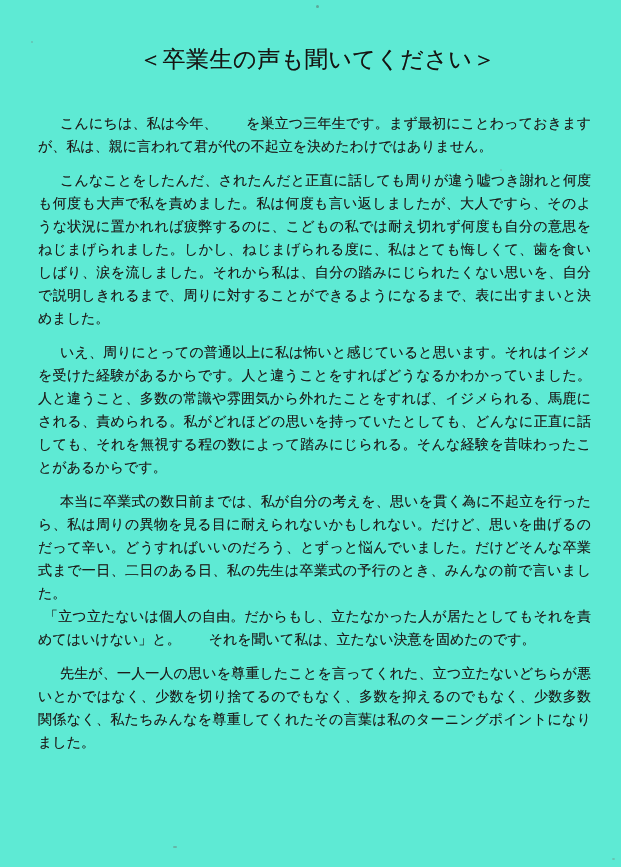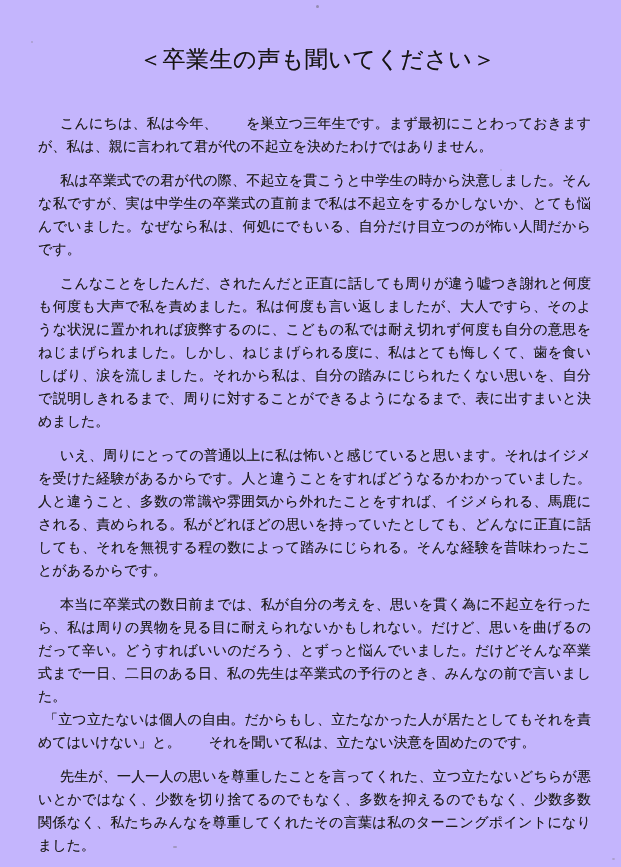--- a/index.html
+++ b/index.html
@@ -4,21 +4,21 @@
 <style>
   html, body {
     margin: 0;
     padding: 0;
     background: #ffffff;
   }
   .page {
     position: relative;
     width: 621px;
     height: 867px;
-    background: #c4b5fd;
+    background: #5eead4;
     overflow: hidden;
     box-sizing: border-box;
     padding: 44px 24px 0 38px;
     font-family: "DejaVu Serif", "Liberation Serif", serif;
     color: #1e1c1a;
   }
   .doc-title {
     margin: 0 0 38px 0;
     font-size: 23px;
     font-weight: 500;
@@ -54,21 +54,20 @@
   .speck.s4 { left: 173px; top: 846px; width: 4px; height: 2px; border-radius: 1px; background: rgba(110,108,102,0.40); }
   .speck.s5 { left: 612px; top: 858px; width: 3px; height: 2px; background: rgba(120,118,112,0.35); }
 </style>
 </head>
 <body>
 
 <div class="page">
   <h1 class="doc-title">＜卒業生の声も聞いてください＞</h1>
 
   <p class="para">こんにちは、私は今年、　　を巣立つ三年生です。まず最初にことわっておきますが、私は、親に言われて君が代の不起立を決めたわけではありません。</p>
-  <p class="para">私は卒業式での君が代の際、不起立を貫こうと中学生の時から決意しました。そんな私ですが、実は中学生の卒業式の直前まで私は不起立をするかしないか、とても悩んでいました。なぜなら私は、何処にでもいる、自分だけ目立つのが怖い人間だからです。</p>
   <p class="para">こんなことをしたんだ、されたんだと正直に話しても周りが違う嘘つき謝れと何度も何度も大声で私を責めました。私は何度も言い返しましたが、大人ですら、そのような状況に置かれれば疲弊するのに、こどもの私では耐え切れず何度も自分の意思をねじまげられました。しかし、ねじまげられる度に、私はとても悔しくて、歯を食いしばり、涙を流しました。それから私は、自分の踏みにじられたくない思いを、自分で説明しきれるまで、周りに対することができるようになるまで、表に出すまいと決めました。</p>
   <p class="para">いえ、周りにとっての普通以上に私は怖いと感じていると思います。それはイジメを受けた経験があるからです。人と違うことをすればどうなるかわかっていました。人と違うこと、多数の常識や雰囲気から外れたことをすれば、イジメられる、馬鹿にされる、責められる。私がどれほどの思いを持っていたとしても、どんなに正直に話しても、それを無視する程の数によって踏みにじられる。そんな経験を昔味わったことがあるからです。</p>
   <p class="para">本当に卒業式の数日前までは、私が自分の考えを、思いを貫く為に不起立を行ったら、私は周りの異物を見る目に耐えられないかもしれない。だけど、思いを曲げるのだって辛い。どうすればいいのだろう、とずっと悩んでいました。だけどそんな卒業式まで一日、二日のある日、私の先生は卒業式の予行のとき、みんなの前で言いました。</p>
   <p class="para quote">「立つ立たないは個人の自由。だからもし、立たなかった人が居たとしてもそれを責めてはいけない」と。　　それを聞いて私は、立たない決意を固めたのです。</p>
   <p class="para">先生が、一人一人の思いを尊重したことを言ってくれた、立つ立たないどちらが悪いとかではなく、少数を切り捨てるのでもなく、多数を抑えるのでもなく、少数多数関係なく、私たちみんなを尊重してくれたその言葉は私のターニングポイントになりました。</p>
 
   <div class="speck s1"></div>
   <div class="speck s2"></div>
   <div class="speck s3"></div>
   <div class="speck s4"></div>

